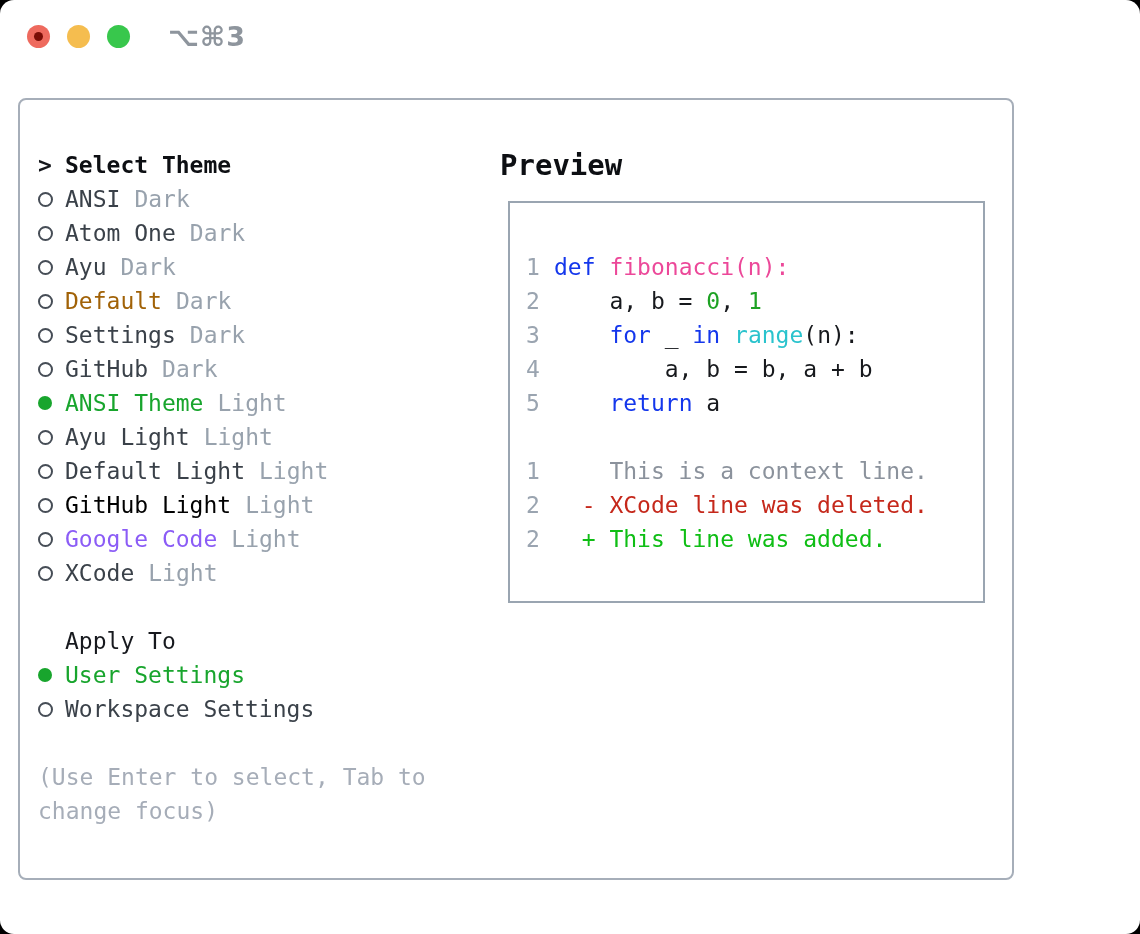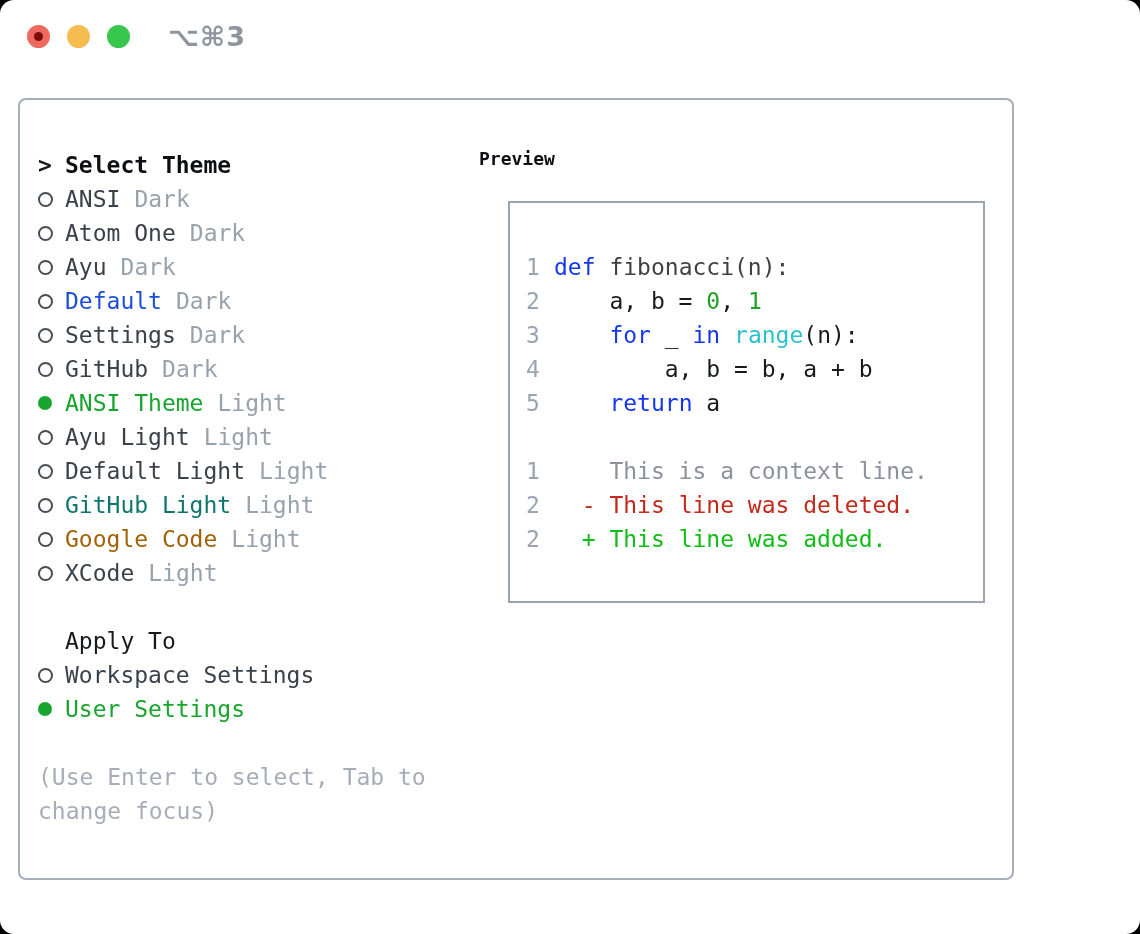--- a/index.html
+++ b/index.html
@@ -29,21 +29,21 @@
   .prompt{font-weight:bold;color:#15171c;}
   .htext{font-weight:bold;color:#0d0f13;}
   .atext{color:#17191e;}
   .dot-hollow{width:11px;height:11px;border:2px solid #464d56;border-radius:50%;box-sizing:content-box;}
   .dot-filled{width:14px;height:14px;border-radius:50%;}
   .tag{margin-left:14px;}
   .spacer{height:34px;}
   .hint{width:430px;line-height:34px;font-size:23px;}
 
   
-  .preview-label{position:absolute;left:459px;top:48px;font-size:18px;}
+  .preview-label{position:absolute;left:480px;top:48px;font-size:29px;}
   .preview-box{position:absolute;left:488px;top:101px;width:477px;height:402px;
                border:2px solid #9aa5b1;background:#fff;box-sizing:border-box;
                padding:47px 0 0 16px;overflow:hidden;}
   .code-line{display:flex;align-items:center;height:34px;font-size:23px;}
   .lineno{width:14px;margin-right:14px;flex:none;}
   .codetext{white-space:pre;}
 </style>
 </head>
 <body>
 
@@ -66,57 +66,57 @@
       <div class="left-col">
         <div class="row">
           <span class="marker prompt">&gt;</span>
           <span class="htext">Select Theme</span>
         </div>
 
         <div id="theme-list">
             <div class="row"><span class="marker"><span class="dot-hollow"></span></span><span style="color: rgb(58, 65, 73);">ANSI</span><span class="tag" style="color: rgb(152, 162, 173);">Dark</span></div>
             <div class="row"><span class="marker"><span class="dot-hollow"></span></span><span style="color: rgb(58, 65, 73);">Atom One</span><span class="tag" style="color: rgb(152, 162, 173);">Dark</span></div>
             <div class="row"><span class="marker"><span class="dot-hollow"></span></span><span style="color: rgb(58, 65, 73);">Ayu</span><span class="tag" style="color: rgb(152, 162, 173);">Dark</span></div>
-            <div class="row"><span class="marker"><span class="dot-hollow"></span></span><span style="color: #1d4ed8;">Default</span><span class="tag" style="color: rgb(152, 162, 173);">Dark</span></div>
+            <div class="row"><span class="marker"><span class="dot-hollow"></span></span><span style="color: #a16207;">Default</span><span class="tag" style="color: rgb(152, 162, 173);">Dark</span></div>
             <div class="row"><span class="marker"><span class="dot-hollow"></span></span><span style="color: rgb(58, 65, 73);">Settings</span><span class="tag" style="color: rgb(152, 162, 173);">Dark</span></div>
             <div class="row"><span class="marker"><span class="dot-hollow"></span></span><span style="color: rgb(58, 65, 73);">GitHub</span><span class="tag" style="color: rgb(152, 162, 173);">Dark</span></div>
             <div class="row"><span class="marker"><span class="dot-filled" style="background: rgb(24, 165, 45);"></span></span><span style="color: rgb(24, 165, 45);">ANSI Theme</span><span class="tag" style="color: rgb(152, 162, 173);">Light</span></div>
             <div class="row"><span class="marker"><span class="dot-hollow"></span></span><span style="color: rgb(58, 65, 73);">Ayu Light</span><span class="tag" style="color: rgb(152, 162, 173);">Light</span></div>
             <div class="row"><span class="marker"><span class="dot-hollow"></span></span><span style="color: rgb(58, 65, 73);">Default Light</span><span class="tag" style="color: rgb(152, 162, 173);">Light</span></div>
-            <div class="row"><span class="marker"><span class="dot-hollow"></span></span><span style="color: #0f766e;">GitHub Light</span><span class="tag" style="color: rgb(152, 162, 173);">Light</span></div>
-            <div class="row"><span class="marker"><span class="dot-hollow"></span></span><span style="color: #a16207;">Google Code</span><span class="tag" style="color: rgb(152, 162, 173);">Light</span></div>
+            <div class="row"><span class="marker"><span class="dot-hollow"></span></span><span style="color: #000000;">GitHub Light</span><span class="tag" style="color: rgb(152, 162, 173);">Light</span></div>
+            <div class="row"><span class="marker"><span class="dot-hollow"></span></span><span style="color: #8b5cf6;">Google Code</span><span class="tag" style="color: rgb(152, 162, 173);">Light</span></div>
             <div class="row"><span class="marker"><span class="dot-hollow"></span></span><span style="color: rgb(58, 65, 73);">XCode</span><span class="tag" style="color: rgb(152, 162, 173);">Light</span></div>
           </div>
 
         <div class="spacer"></div>
 
         <div class="row">
           <span class="marker"></span>
           <span class="atext">Apply To</span>
         </div>
 
         <div id="apply-list">
+            <div class="row"><span class="marker"><span class="dot-filled" style="background: rgb(24, 165, 45);"></span></span><span style="color: rgb(24, 165, 45);">User Settings</span></div>
             <div class="row"><span class="marker"><span class="dot-hollow"></span></span><span style="color: rgb(58, 65, 73);">Workspace Settings</span></div>
-            <div class="row"><span class="marker"><span class="dot-filled" style="background: rgb(24, 165, 45);"></span></span><span style="color: rgb(24, 165, 45);">User Settings</span></div>
           </div>
 
         <div class="spacer"></div>
 
         <div class="hint" style="color: rgb(166, 173, 184);">(Use Enter to select, Tab to change focus)</div>
       </div>
 
       <div class="preview-label">
         <span class="htext">Preview</span>
       </div>
 
       <div class="preview-box">
         <div id="code-block">
             <div class="code-line">
               <span class="lineno" style="color: rgb(154, 164, 176);">1</span>
-              <span class="codetext"><span style="color: rgb(20, 55, 236);">def</span><span style="color: #404040;"> fibonacci(n):</span></span>
+              <span class="codetext"><span style="color: rgb(20, 55, 236);">def</span><span style="color: #ec4899;"> fibonacci(n):</span></span>
             </div>
             <div class="code-line">
               <span class="lineno" style="color: rgb(154, 164, 176);">2</span>
               <span class="codetext"><span style="color: rgb(23, 25, 29); margin-top: 39px;">    a, b = </span><span style="color: rgb(30, 162, 36);">0</span><span style="color: rgb(23, 25, 29);">, </span><span style="color: rgb(30, 162, 36);">1</span></span>
             </div>
             <div class="code-line">
               <span class="lineno" style="color: rgb(154, 164, 176);">3</span>
               <span class="codetext"><span style="color: rgb(23, 25, 29);">    </span><span style="color: rgb(20, 55, 236);">for</span><span style="color: rgb(23, 25, 29);"> _ </span><span style="color: rgb(20, 55, 236);">in</span><span style="color: rgb(23, 25, 29);"> </span><span style="color: rgb(42, 195, 205);">range</span><span style="color: rgb(23, 25, 29);">(n):</span></span>
             </div>
             <div class="code-line">
@@ -130,21 +130,21 @@
             <div class="code-line">
               <span class="lineno" style="color: rgb(154, 164, 176);"></span>
               <span class="codetext"></span>
             </div>
             <div class="code-line">
               <span class="lineno" style="color: rgb(154, 164, 176);">1</span>
               <span class="codetext"><span style="color: rgb(139, 146, 156);">    This is a context line.</span></span>
             </div>
             <div class="code-line">
               <span class="lineno" style="color: rgb(154, 164, 176);">2</span>
-              <span class="codetext"><span style="color: rgb(23, 25, 29);">  </span><span style="color: rgb(197, 40, 27);">- This line was deleted.</span></span>
+              <span class="codetext"><span style="color: rgb(23, 25, 29);">  </span><span style="color: rgb(197, 40, 27);">- XCode line was deleted.</span></span>
             </div>
             <div class="code-line">
               <span class="lineno" style="color: rgb(154, 164, 176);">2</span>
               <span class="codetext"><span style="color: rgb(23, 25, 29);">  </span><span style="color: rgb(15, 190, 21);">+ This line was added.</span></span>
             </div>
           </div>
       </div>
 
     </div>
   </div>

